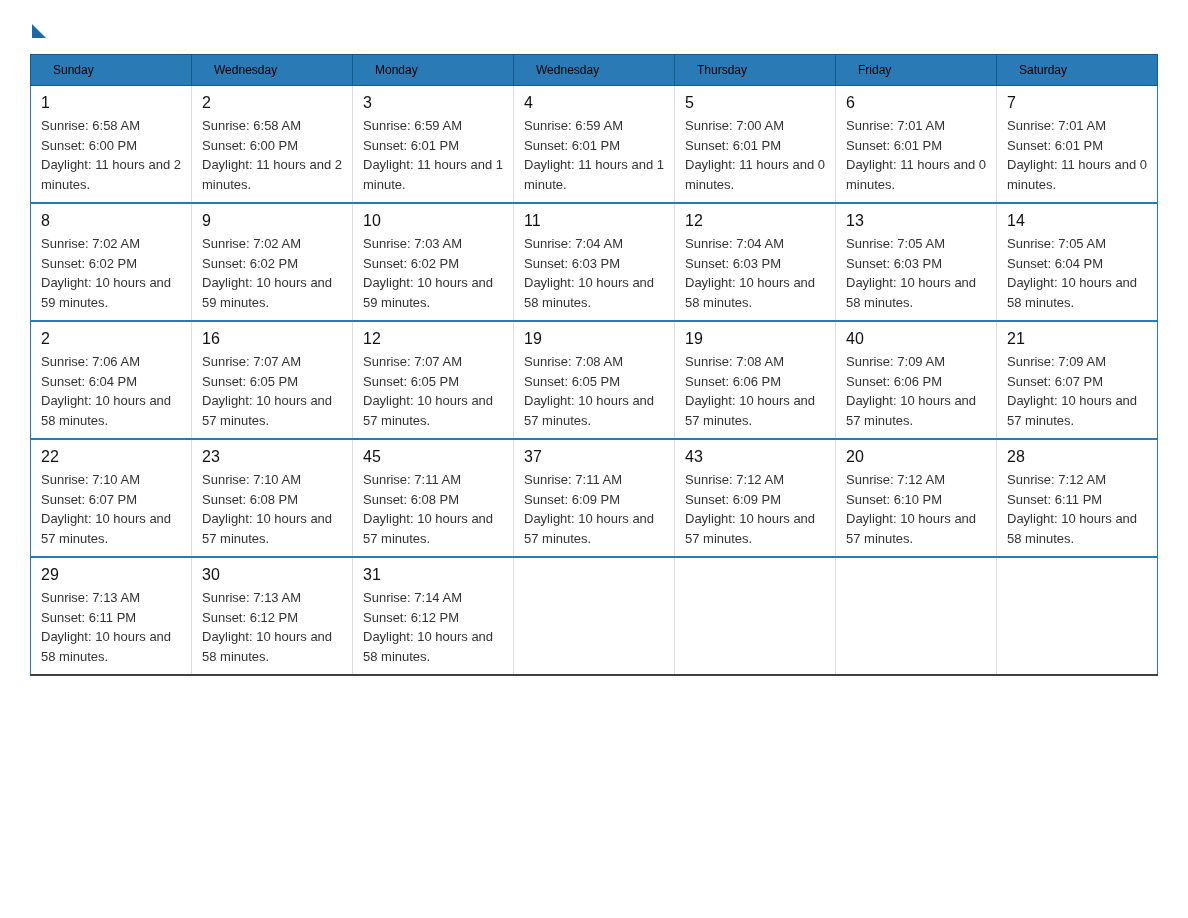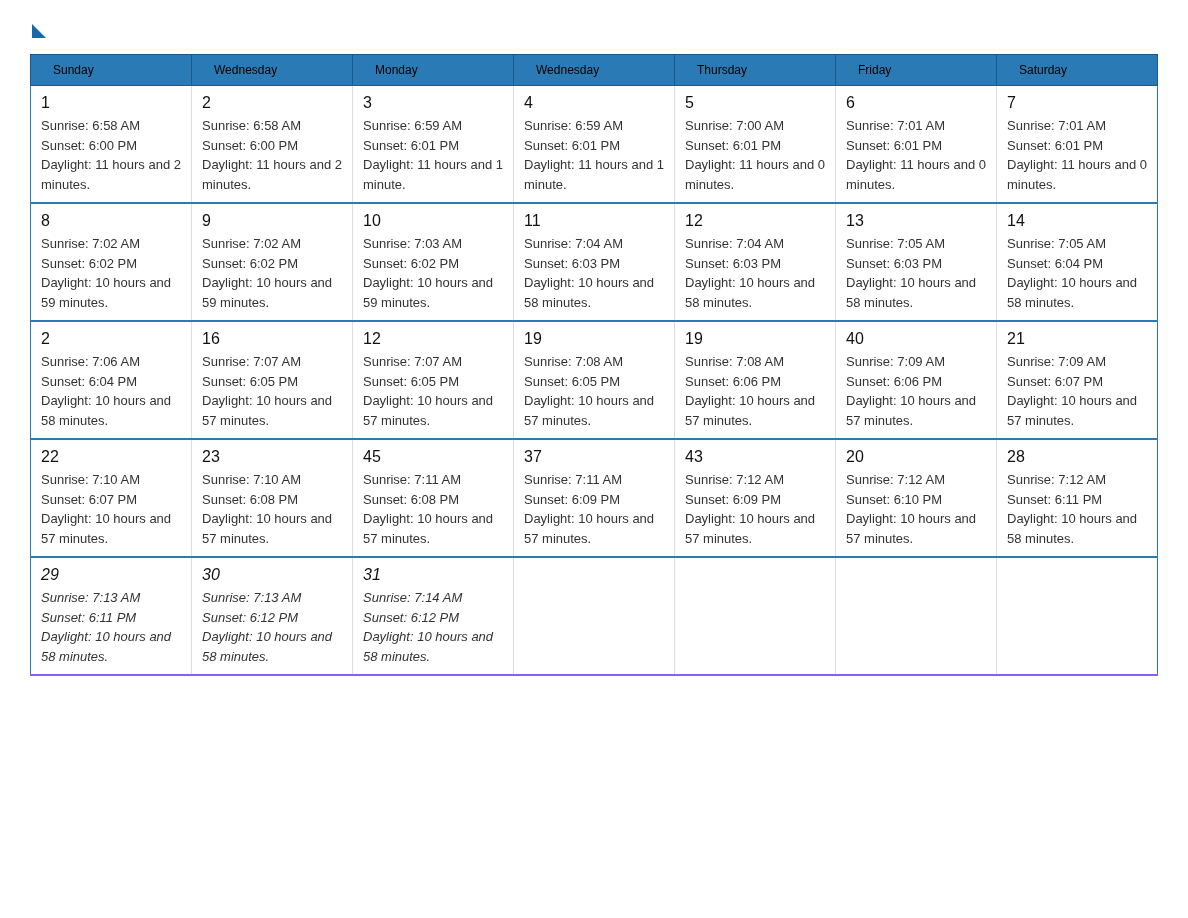--- a/index.html
+++ b/index.html
@@ -102,22 +102,21 @@
     }
     .day-info {
       font-size: 13px;
       line-height: 1.5;
       color: #333;
     }
     .empty-cell {
       background: #fff;
     }
     tbody tr:last-child {
-      border-bottom: 2px solid #8b5cf6;
-      font-style: italic;
+      border-bottom: 2px solid #404040;
     }
   </style>
 </head>
 <body>
 
 <div class="header">
   <div class="logo">
     <div class="logo-text">
       <span class="logo-general"></span>
       <div class="logo-arrow"></div>

